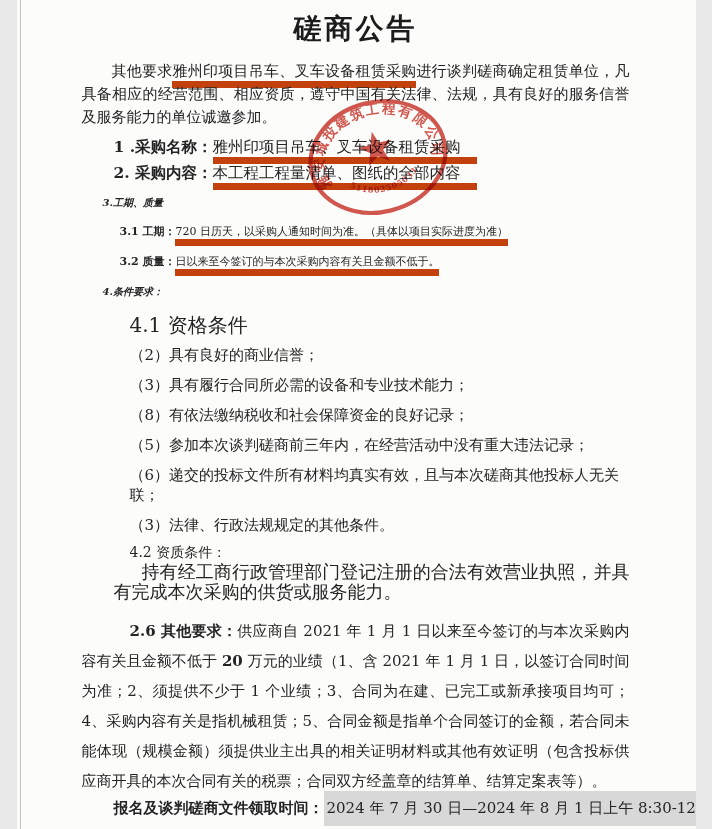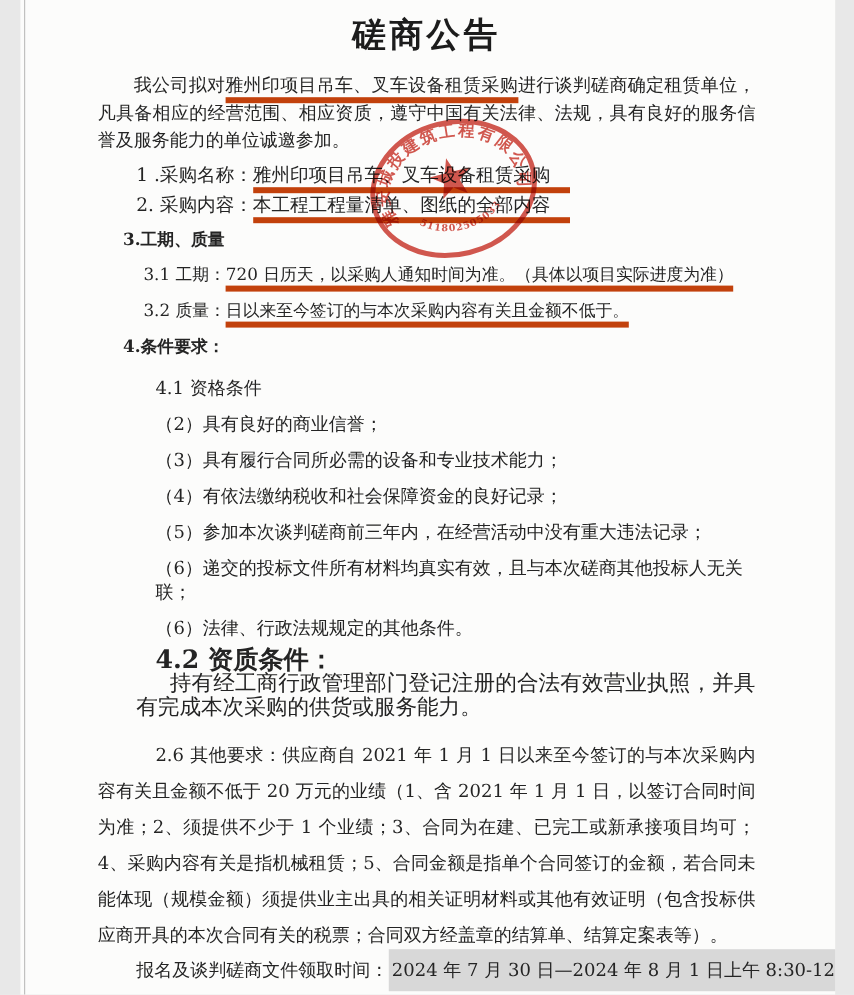--- a/index.html
+++ b/index.html
@@ -30,28 +30,28 @@
     letter-spacing:3px;
     color:#1c1c1c;
   }
   .intro{
     margin:14px 0 0;
     font-size:15px;line-height:23px;
     text-indent:2em;text-align:justify;
   }
   .fields{margin-top:5px;}
   .field{margin-left:32px;font-size:15.5px;line-height:25px;}
-  .label-b{font-weight:400;}
-  .u{border-bottom:5px solid #c2410c;padding-bottom:1px;}
+  .label-b{font-weight:700;}
+  .u{border-bottom:7px solid #c2410c;padding-bottom:1px;}
   .u-pad{padding-right:16px;}
-  .h-num{margin:4px 0 0 21px;font-size:14px;font-weight:700;line-height:25px;}
-  .sub{margin:3px 0 0 38px;font-size:14px;line-height:27px;}
-  .q-head{margin:11px 0 0 48px;font-size:15px;line-height:20px;}
+  .h-num{margin:4px 0 0 21px;font-size:10px;font-weight:700;line-height:25px;font-style:italic;}
+  .sub{margin:3px 0 0 38px;font-size:11px;line-height:27px;}
+  .q-head{margin:11px 0 0 48px;font-size:20px;line-height:20px;}
   .cond{margin:10px 0 0 48px;font-size:15px;line-height:20px;}
-  .q2-head{margin:7px 0 0 48px;font-size:21px;line-height:20px;font-weight:bold;}
+  .q2-head{margin:7px 0 0 48px;font-size:14px;line-height:20px;}
   .q2-text{
     margin:0 0 0 32px;
     font-size:18px;line-height:20px;
     text-indent:28px;text-align:justify;
   }
   .q3{
     margin:14px 0 0;
     font-size:15px;line-height:30px;
     text-indent:48px;text-align:justify;
   }
@@ -78,43 +78,43 @@
 </head>
 <body>
 
 <div class="page">
   <div class="edge-line"></div>
 
   <div class="content">
 
     <h1 class="title">磋商公告</h1>
 
-    <p class="intro"><span>我公司拟对</span><span class="u">雅州印项目吊车、叉车设备租赁采购</span><span>进行谈判磋商确定租赁单位，凡具备相应的经营范围、相应资质，遵守中国有关法律、法规，具有良好的服务信誉及服务能力的单位诚邀参加。</span></p>
+    <p class="intro"><span>其他要求</span><span class="u">雅州印项目吊车、叉车设备租赁采购</span><span>进行谈判磋商确定租赁单位，凡具备相应的经营范围、相应资质，遵守中国有关法律、法规，具有良好的服务信誉及服务能力的单位诚邀参加。</span></p>
 
     <div class="fields">
       <div class="field"><span class="label-b">1 .采购名称：</span><span class="u u-pad">雅州印项目吊车、叉车设备租赁采购</span></div>
       <div class="field"><span class="label-b">2. 采购内容：</span><span class="u u-pad">本工程工程量清单、图纸的全部内容</span></div>
     </div>
 
     <div class="h-num">3.工期、质量</div>
 
     <div class="sub"><span class="label-b">3.1 工期：</span><span class="u">720 日历天，以采购人通知时间为准。（具体以项目实际进度为准）</span></div>
 
     <div class="sub"><span class="label-b">3.2 质量：</span><span class="u">日以来至今签订的与本次采购内容有关且金额不低于。</span></div>
 
     <div class="h-num">4.条件要求：</div>
 
     <div class="q-head">4.1 资格条件</div>
 
     <div class="cond">（2）具有良好的商业信誉；</div>
     <div class="cond">（3）具有履行合同所必需的设备和专业技术能力；</div>
-    <div class="cond">（4）有依法缴纳税收和社会保障资金的良好记录；</div>
+    <div class="cond">（8）有依法缴纳税收和社会保障资金的良好记录；</div>
     <div class="cond">（5）参加本次谈判磋商前三年内，在经营活动中没有重大违法记录；</div>
     <div class="cond">（6）递交的投标文件所有材料均真实有效，且与本次磋商其他投标人无关联；</div>
-    <div class="cond">（6）法律、行政法规规定的其他条件。</div>
+    <div class="cond">（3）法律、行政法规规定的其他条件。</div>
 
     <div class="q2-head">4.2 资质条件：</div>
     <p class="q2-text">持有经工商行政管理部门登记注册的合法有效营业执照，并具有完成本次采购的供货或服务能力。</p>
 
     <p class="q3"><span class="label-b">2.6 其他要求：</span><span>供应商自 2021 年 1 月 1 日以来至今签订的与本次采购内容有关且金额不低于 </span><span class="label-b">20</span><span> 万元的业绩（1、含 2021 年 1 月 1 日，以签订合同时间为准；2、须提供不少于 1 个业绩；3、合同为在建、已完工或新承接项目均可；4、采购内容有关是指机械租赁；5、合同金额是指单个合同签订的金额，若合同未能体现（规模金额）须提供业主出具的相关证明材料或其他有效证明（包含投标供应商开具的本次合同有关的税票；合同双方经盖章的结算单、结算定案表等）。</span></p>
 
   </div>
 
   <div class="footer-line"><span class="label-b">报名及谈判磋商文件领取时间：</span><span class="hl">2024 年 7 月 30 日—2024 年 8 月 1 日上午 8:30-12：00；</span></div>
 

